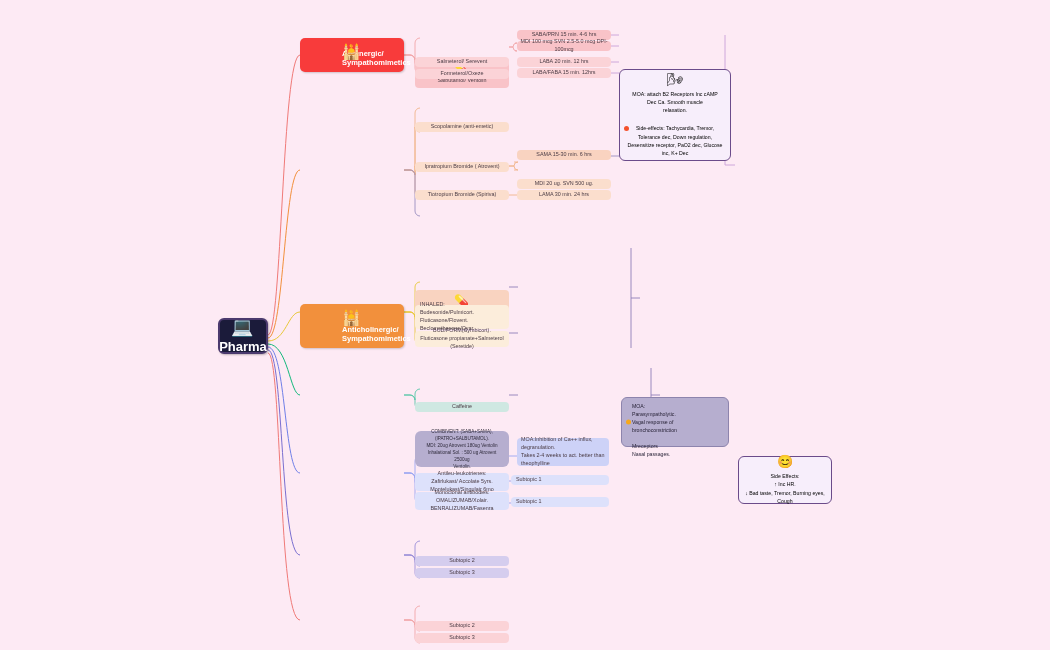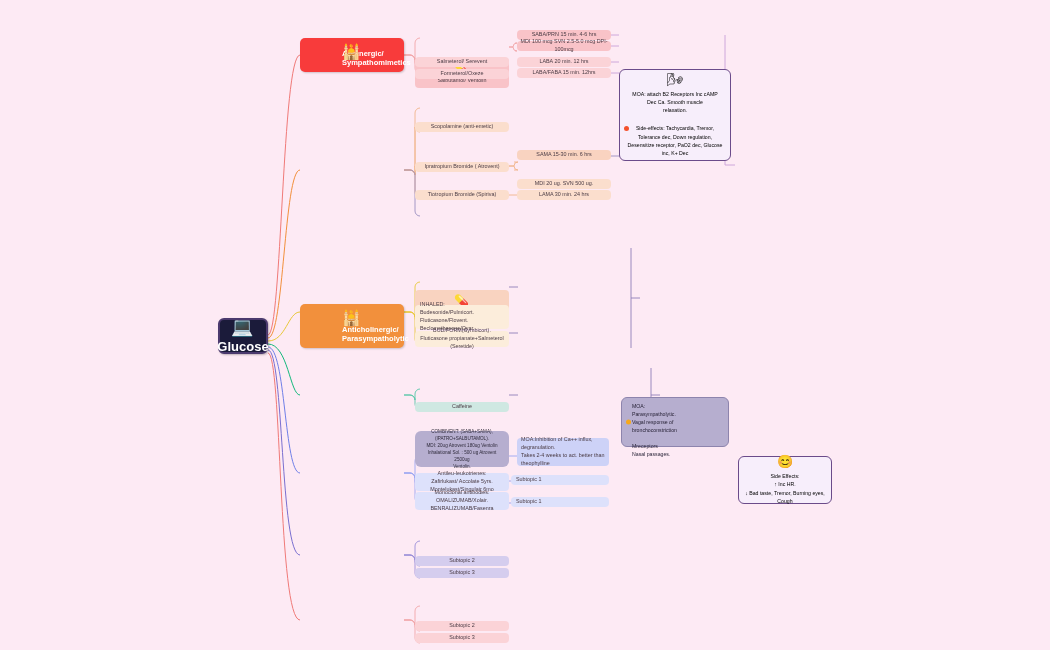--- a/index.html
+++ b/index.html
@@ -125,21 +125,21 @@
     <path d="M404 555 h6 a5 5 0 0 1 5 5 v1 a5 5 0 0 0 5 5" stroke="#9a8fd8" stroke-width=".9" fill="none"></path>
     <path d="M404 555 h6 a5 5 0 0 1 5 5 v13 a5 5 0 0 0 5 5" stroke="#9a8fd8" stroke-width=".9" fill="none"></path>
 
     <path d="M404 620 h6 a5 5 0 0 1 5 5 v-14 a5 5 0 0 1 5 -5" stroke="#f2a6a8" stroke-width=".9" fill="none"></path>
     <path d="M404 620 h6 a5 5 0 0 1 5 5 v1 a5 5 0 0 0 5 5" stroke="#f2a6a8" stroke-width=".9" fill="none"></path>
     <path d="M404 620 h6 a5 5 0 0 1 5 5 v13 a5 5 0 0 0 5 5" stroke="#f2a6a8" stroke-width=".9" fill="none"></path>
   </svg>
 
   <div class="node central" style="left:218px; top:318px; width:50px; height:36px;">
     <span class="emoji">💻</span>
-    <span>Glucose</span>
+    <span>Pharma</span>
   </div>
 
   <div class="node cat" style="left:300px; top:38px; width:104px; height:34px; background:#f83b3b;">
     <span class="ico">🕌</span>
     <span class="lbl">Adrenergic/ Sympathomimetics</span>
   </div>
   <div class="node pill headpill" style="left:415px; top:24px; width:94px; height:30px; background:#f9c3c8;">
     <span class="pills-ico">💊</span>
     <span class="txt">Salbutamol/ Ventolin</span>
   </div>
@@ -159,21 +159,21 @@
     <span class="dot" style="background:#f4512c; top:56px; transform:none;"></span>
     <span style="text-align:center; margin-top:10px;">Side-effects: Tachycardia, Tremor,
 Tolerance dec, Down regulation,
 Desensitize receptor, PaO2 dec, Glucose
 inc, K+ Dec</span>
   </div>
 
   <div class="node cat" style="left:300px; top:148px; width:104px; height:44px; background:#f2903c;">
     <span class="ico">🕌</span>
     <span class="lbl" style="white-space:pre-line;">Anticholinergic/
-Parasympatholytic</span>
+Sympathomimetics</span>
   </div>
   <div class="node pill headpill" style="left:415px; top:90px; width:94px; height:30px; background:#f9d3c0;">
     <span class="pills-ico">💊</span>
     <span class="txt">I' Atropine .     (If Bradycardic)</span>
   </div>
   <div class="node pill" style="left:415px; top:122px; width:94px; height:10px; background:#fbdecd;">Scopolamine (anti-emetic)</div>
   <div class="node pill" style="left:415px; top:162px; width:94px; height:10px; background:#fbdecd;">Ipratropium Bromide ( Atrovent)</div>
   <div class="node pill" style="left:415px; top:190px; width:94px; height:10px; background:#fbdecd;">Tiotropium Bromide (Spiriva)</div>
   <div class="node note" style="left:415px; top:201px; width:94px; height:36px; background:#b6aecf; border:0; font-size:4.6px; color:#2e2a3a;">COMBIVENT: (SABA+SAMA),
 (IPATRO+SALBUTAMOL).

